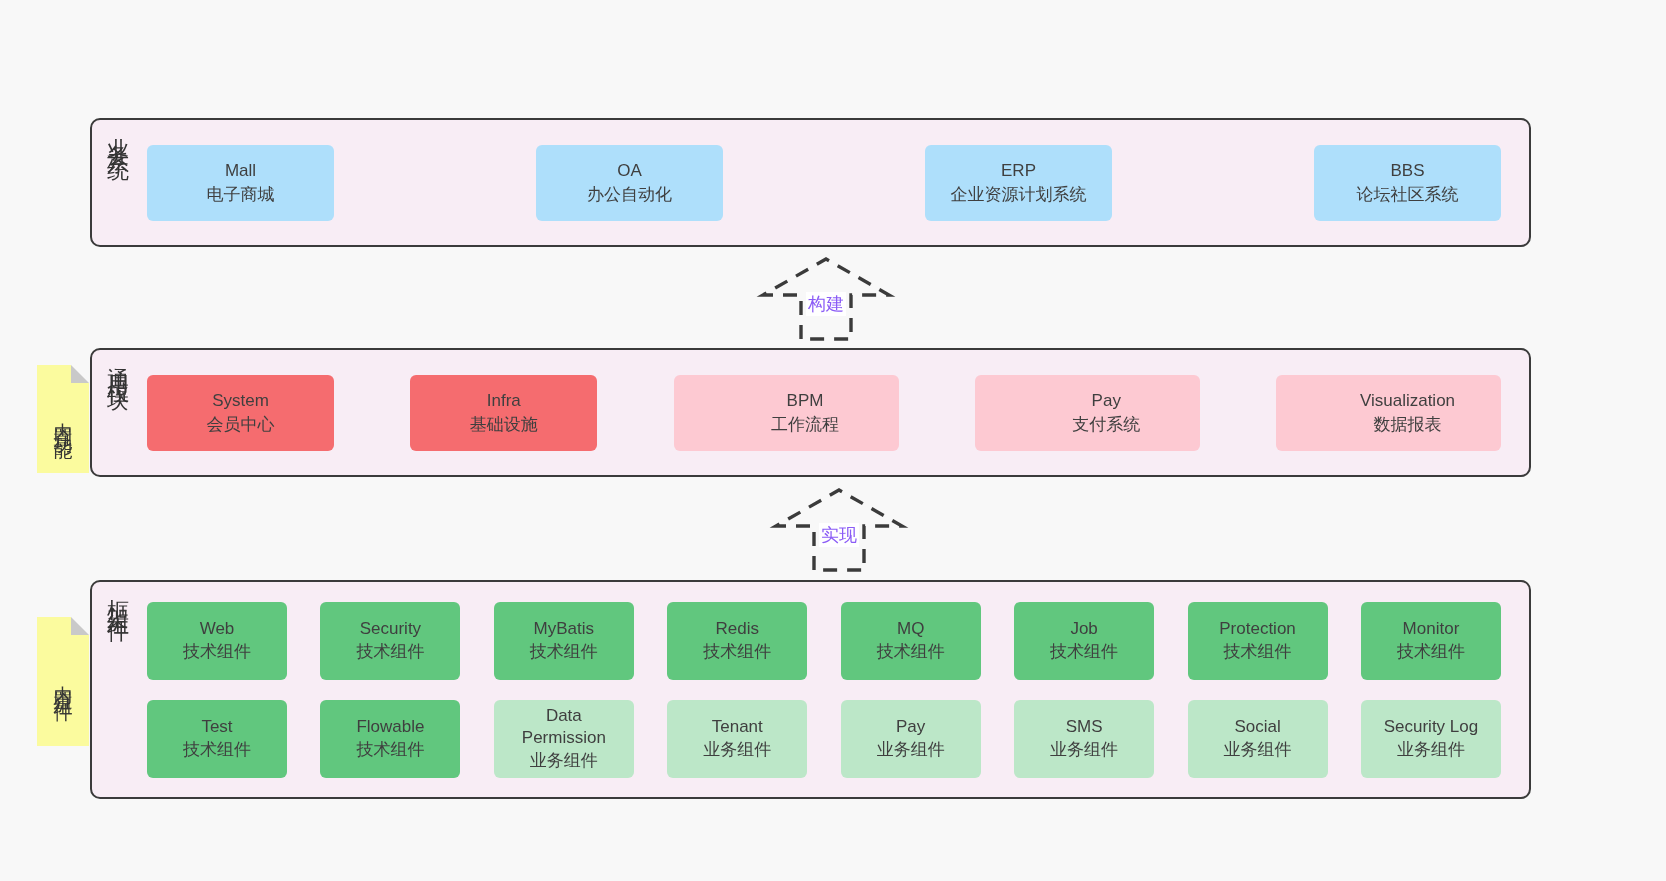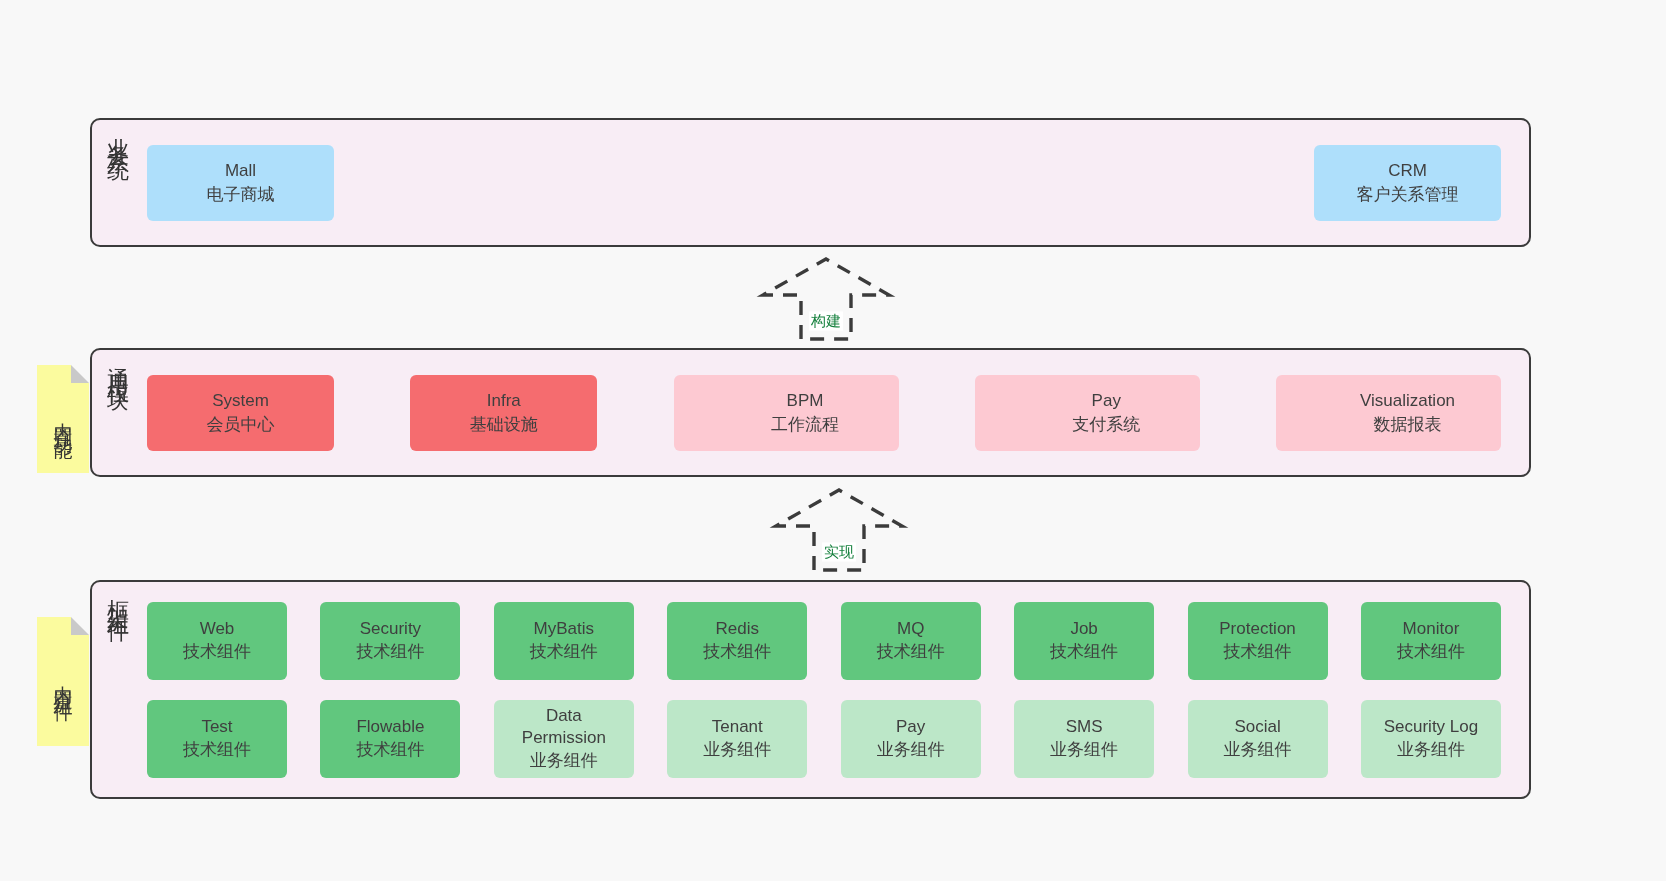--- a/index.html
+++ b/index.html
@@ -104,44 +104,51 @@
     width: 142px;
     height: 86px;
     z-index: 1;
   }
   .arrow svg { position: absolute; inset: 0; }
   .arrow-label {
     position: absolute;
     left: 50%;
     top: 56%;
     transform: translate(-50%, -50%);
-    font-size: 15px;
+    font-size: 18px;
     background: #ffffff;
     padding: 0 2px;
-    color: #15803d;
+    color: #8b5cf6;
     white-space: nowrap;
-    margin-top: 17px;
   }
 </style>
 </head>
 <body>
 
 <div class="page">
 
   <section class="panel panel-business" style="top:118px; height:125px;">
     <div class="panel-label">业务系统</div>
     <div class="rows">
         <div class="box-row">
           <div class="box blue">
             <div class="en">Mall</div>
             <div class="zh">电子商城</div>
           </div>
           <div class="box blue">
-            <div class="en">CRM</div>
-            <div class="zh">客户关系管理</div>
+            <div class="en">OA</div>
+            <div class="zh">办公自动化</div>
+          </div>
+          <div class="box blue">
+            <div class="en">ERP</div>
+            <div class="zh">企业资源计划系统</div>
+          </div>
+          <div class="box blue">
+            <div class="en">BBS</div>
+            <div class="zh">论坛社区系统</div>
           </div>
         </div>
       </div>
   </section>
 
   <div class="arrow" style="left:755px; top:256px;">
     <svg viewBox="0 0 142 86" width="142" height="86">
       <path d="M46 83 L46 39 L8 39 L71 3 L134 39 L96 39 L96 83 Z" fill="none" stroke="#3b3b3b" stroke-width="3.4" stroke-dasharray="14 10"></path>
     </svg>
     <span class="arrow-label">构建</span>

